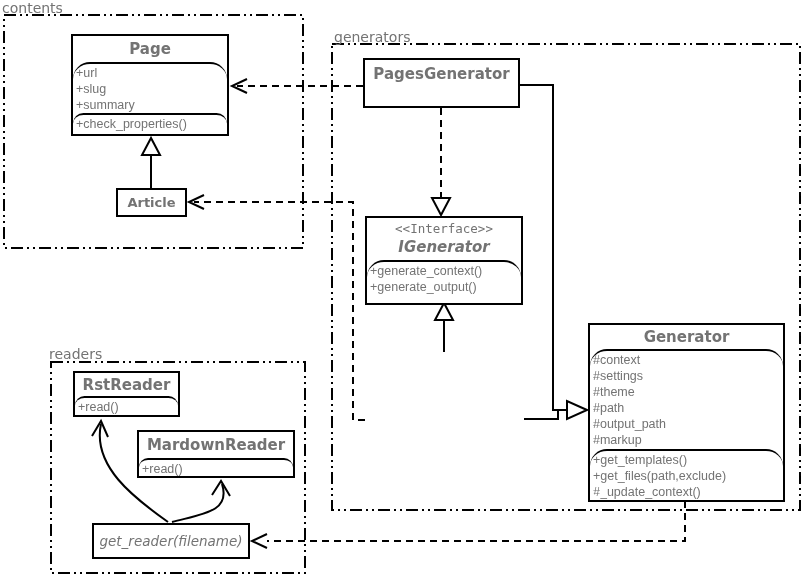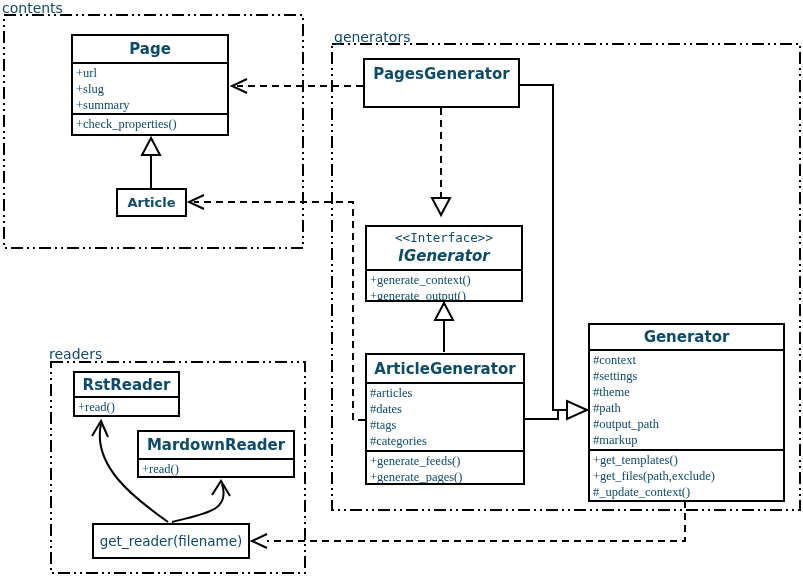--- a/index.html
+++ b/index.html
@@ -1,19 +1,19 @@
 <!DOCTYPE html>
 <html><head>
 <meta charset="utf-8">
 <style>
   html,body{margin:0;padding:0;background:#fff;}
   *{box-sizing:border-box;}
   .canvas{
     position:relative;width:803px;height:579px;background:#ffffff;
-    font-family:"DejaVu Sans",sans-serif;color:#0c4a6e;overflow:hidden;
+    font-family:"DejaVu Sans",sans-serif;color:#737373;overflow:hidden;
   }
   svg.wires{position:absolute;left:0;top:0;width:803px;height:579px;}
   .solid{stroke:#000;stroke-width:2;fill:none;}
   .dash{stroke:#000;stroke-width:2;fill:none;stroke-dasharray:7 5;}
   .pkg{stroke:#000;stroke-width:2;fill:none;stroke-dasharray:12 4 2 4 2 4;}
   .tri{fill:#fff;stroke:#000;stroke-width:2;stroke-linejoin:miter;}
   .open-arrow{fill:none;stroke:#000;stroke-width:2;}
   .pkg-label{position:absolute;font-size:14px;line-height:15px;white-space:nowrap;}
   .cls{
     position:absolute;background:#fff;border:2px solid #000;
@@ -24,26 +24,26 @@
     display:flex;align-items:center;justify-content:center;
     white-space:nowrap;overflow:hidden;
   }
   .cls .stereo{
     font-family:"DejaVu Sans Mono",monospace;font-weight:normal;
     font-size:12.5px;text-align:center;line-height:16px;
   }
   .cls .tstack{display:flex;flex-direction:column;justify-content:center;}
   .cls .tname{font-weight:bold;font-size:15px;text-align:center;line-height:20px;font-style:italic;}
   .cls .sec{
-    border-top:2px solid #000;font-family:Liberation Serif, serif;
-    font-size:12.5px;line-height:16px;padding:1px 3px;white-space:nowrap;overflow:hidden;
+    border-top:2px solid #000;font-family:Liberation Sans, sans-serif;
+    font-size:12.5px;line-height:16px;padding:1px 3px;white-space:nowrap;overflow:hidden;border-radius:17px;
   }
   .plain{
     display:flex;align-items:center;justify-content:center;
-    font-size:13.5px;font-family:"DejaVu Sans",sans-serif;
+    font-size:13.5px;font-family:"DejaVu Sans",sans-serif;font-style:italic;
   }
 </style>
 </head>
 <body>
 
 <div class="canvas">
 
   <svg class="wires" viewBox="0 0 803 579">
 
     <rect class="pkg" x="4" y="15" width="299" height="233"></rect>
@@ -117,44 +117,31 @@
   </div>
 
   <div class="cls" style="left:116px;top:188px;width:71px;height:29px">
     <div class="ct" style="flex:1;font-size:13px">Article</div>
   </div>
 
   <div class="cls" style="left:363px;top:58px;width:157px;height:50px">
     <div class="ct" style="flex:0 0 27px">PagesGenerator</div>
   </div>
 
-  <div class="cls" style="left:365px;top:225px;width:158px;height:77px">
+  <div class="cls" style="left:365px;top:216px;width:158px;height:89px">
     <div class="tstack" style="flex:0 0 42px">
       <div class="stereo">&lt;&lt;Interface&gt;&gt;</div>
       <div class="tname">IGenerator</div>
     </div>
     <div class="sec" style="flex:1">
       <div>+generate_context()</div>
       <div>+generate_output()</div>
     </div>
   </div>
 
-  <div class="cls" style="left:365px;top:353px;width:160px;height:132px">
-    <div class="ct" style="flex:0 0 27px">ArticleGenerator</div>
-    <div class="sec" style="flex:0 0 68px">
-      <div>#articles</div>
-      <div>#dates</div>
-      <div>#tags</div>
-      <div>#categories</div>
-    </div>
-    <div class="sec" style="flex:1">
-      <div>+generate_feeds()</div>
-      <div>+generate_pages()</div>
-    </div>
-  </div>
 
   <div class="cls" style="left:588px;top:323px;width:197px;height:179px">
     <div class="ct" style="flex:0 0 24px">Generator</div>
     <div class="sec" style="flex:0 0 100px">
       <div>#context</div>
       <div>#settings</div>
       <div>#theme</div>
       <div>#path</div>
       <div>#output_path</div>
       <div>#markup</div>

